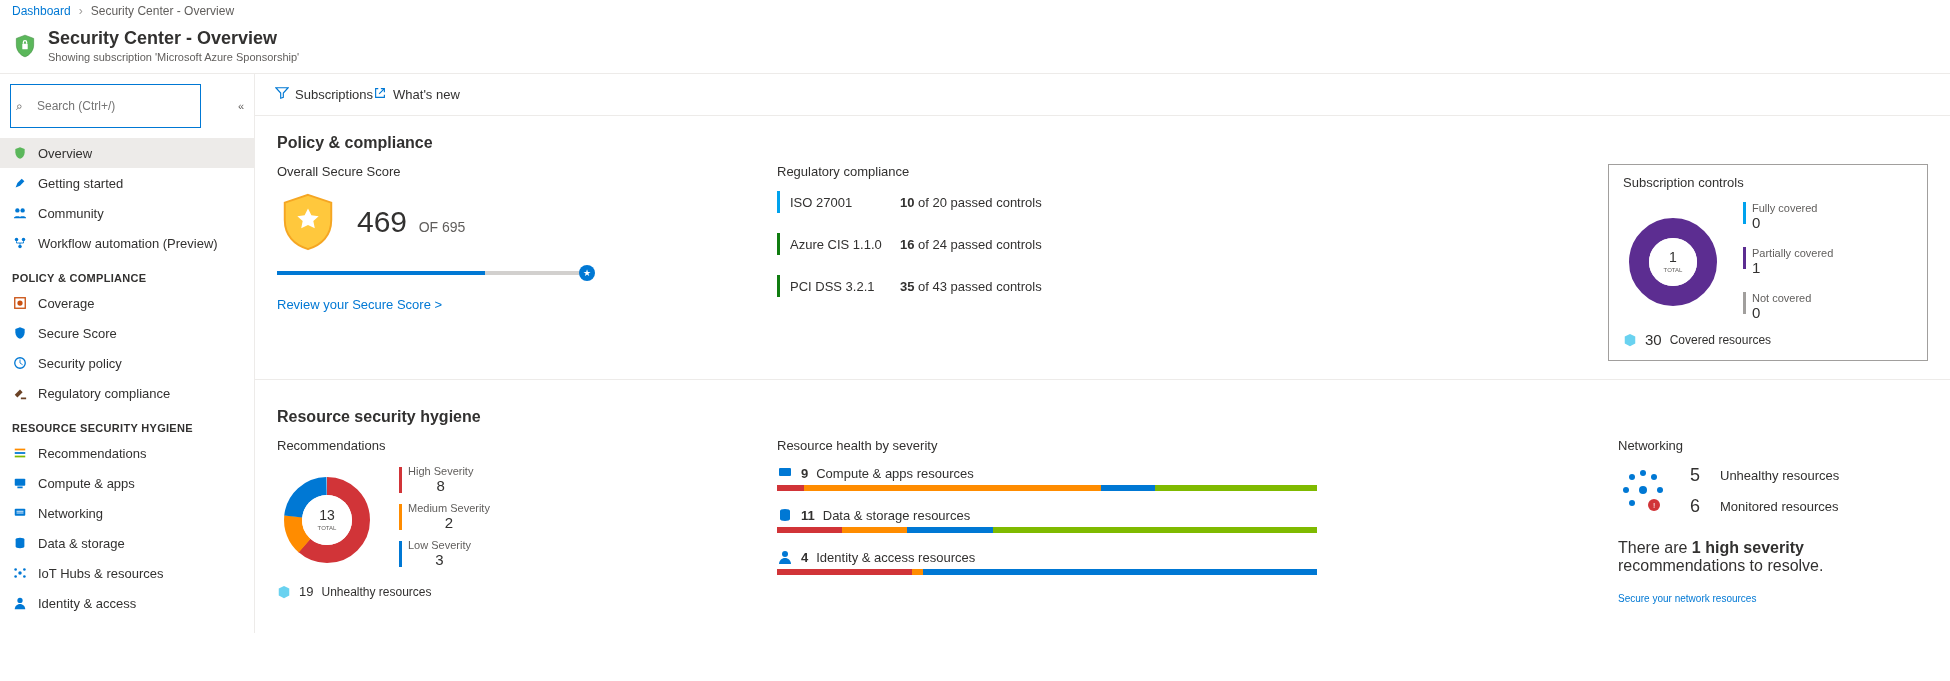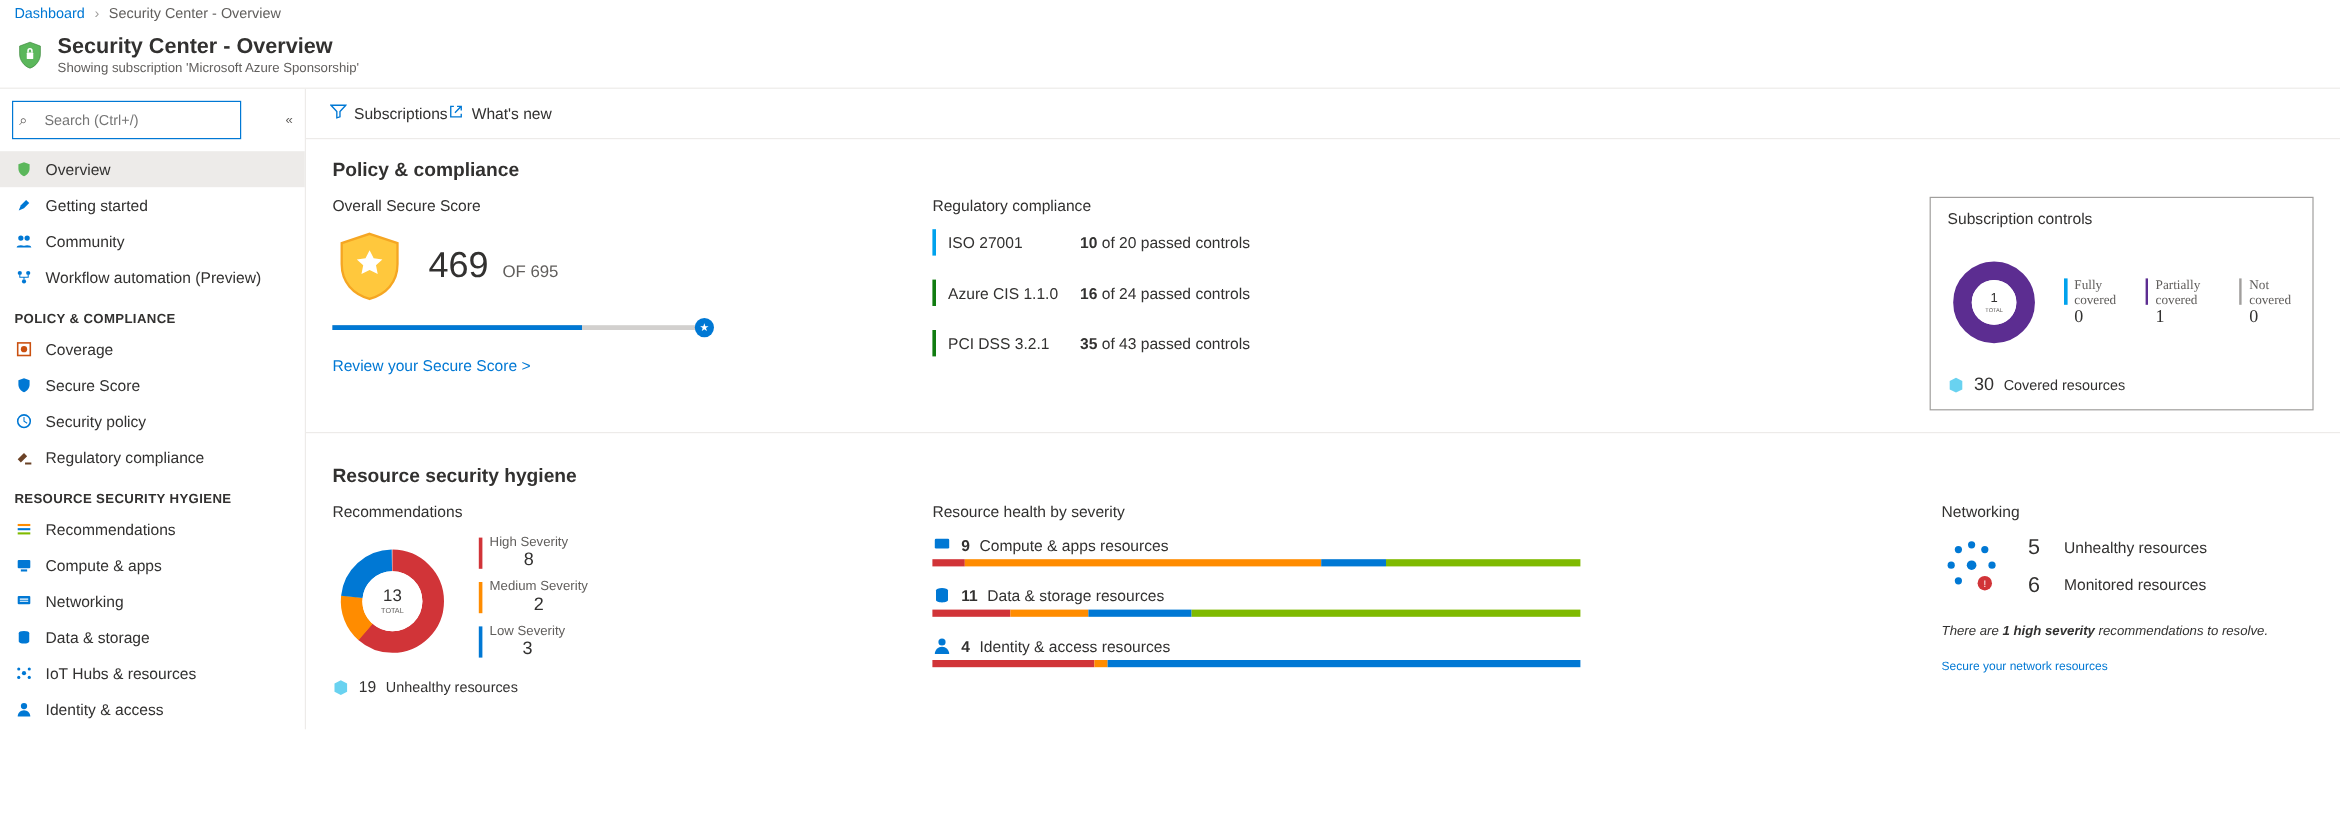--- a/index.html
+++ b/index.html
@@ -16,21 +16,21 @@
   .title-row svg { flex-shrink: 0; }
   .title-row .title { font-size: 18px; font-weight: 600; }
   .title-row .subtitle { font-size: 11px; color: #605e5c; margin-top: 2px; }
 
   
   .layout { display: flex; }
 
   
   .sidebar { width: 255px; flex-shrink: 0; border-right: 1px solid #edebe9; padding-top: 6px; }
   .search-wrap { display: flex; align-items: center; gap: 6px; padding: 4px 10px 10px 10px; }
-  .search-wrap input { flex: 1; border: 1px solid #0078d4; height: 32px; padding: 0 8px 0 26px; font-size: 12px; background: transparent; }
+  .search-wrap input { flex: 1; border: 1px solid #0078d4; height: 44px; padding: 0 8px 0 26px; font-size: 12px; background: transparent; }
   .search-wrap .srch-outer { position: relative; flex: 1; }
   .search-wrap .srch-outer .sicon { position: absolute; left: 6px; top: 50%; transform: translateY(-50%); color: #605e5c; font-size: 12px; }
   .search-wrap .collapse { color: #605e5c; font-size: 11px; cursor: pointer; }
 
   .nav-item { display: flex; align-items: center; gap: 10px; padding: 7px 12px; cursor: pointer; font-size: 13px; }
   .nav-item.active { background: #edebe9; }
   .nav-item .nicon { width: 16px; height: 16px; display: flex; align-items: center; justify-content: center; flex-shrink: 0; }
   .nav-section { padding: 14px 12px 4px 12px; font-size: 11px; font-weight: 600; color: #323130; letter-spacing: 0.3px; }
 
   
@@ -61,21 +61,21 @@
   .reg-list { display: flex; flex-direction: column; gap: 20px; margin-top: 6px; }
   .reg-row { display: flex; align-items: center; }
   .reg-row .bar { width: 3px; height: 22px; margin-right: 10px; }
   .reg-row .nm { font-size: 13px; width: 110px; }
   .reg-row .ct { font-size: 13px; }
   .reg-row .ct b { font-weight: 600; }
 
   
   .cov-card { border: 1px solid #a19f9d; padding: 10px 14px 12px 14px; flex: 0 0 320px; }
   .cov-body { display: flex; gap: 20px; align-items: center; }
-  .cov-legend { display: flex; flex-direction: row; gap: 16px; font-size: 11px; font-family: Liberation Serif, serif; }
+  .cov-legend { display: flex; flex-direction: column; gap: 16px; font-size: 11px; }
   .cov-legend .row { display: flex; align-items: flex-start; gap: 6px; }
   .cov-legend .tick { width: 3px; height: 22px; }
   .cov-legend .txt .lbl { color: #605e5c; }
   .cov-legend .txt .num { font-size: 15px; font-weight: 400; }
   .cov-foot { display: flex; align-items: center; gap: 8px; margin-top: 10px; font-size: 12px; }
   .cov-foot .n { font-size: 15px; }
 
   
   .rh-row { display: flex; gap: 40px; align-items: flex-start; }
   .rec-legend { display: flex; flex-direction: column; gap: 2px; text-align: center; }
@@ -95,21 +95,21 @@
   .health-row .bar { display: flex; height: 6px; width: 100%; }
   .health-row .bar .seg { height: 100%; }
   .hi-icon { width: 16px; height: 16px; flex-shrink: 0; }
 
   
   .net-card { flex: 0 0 310px; }
   .net-body { display: flex; gap: 22px; align-items: flex-start; }
   .net-stats { display: flex; flex-direction: column; gap: 10px; font-size: 13px; }
   .net-stats .r { display: flex; align-items: center; gap: 12px; }
   .net-stats .r .n { font-size: 18px; width: 18px; }
-  .net-note { font-size: 11px; margin-top: 22px; font-style: italic; }
+  .net-note { font-size: 16px; margin-top: 22px; }
   .net-link { display: inline-block; margin-top: 18px; font-size: 10px; color: #0078d4; }
 
   hr.sep-line { border: none; border-top: 1px solid #edebe9; margin: 10px 0; }
 </style>
 </head>
 <body>
 
 <div class="breadcrumb">
   <a href="#">Dashboard</a>
   <span class="sep">›</span>

